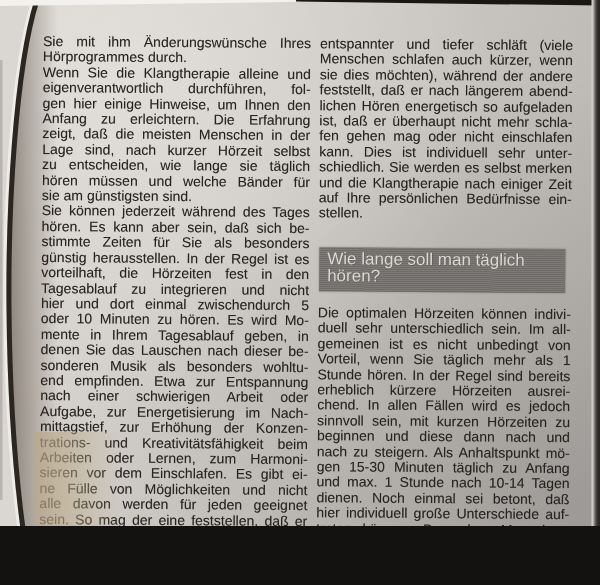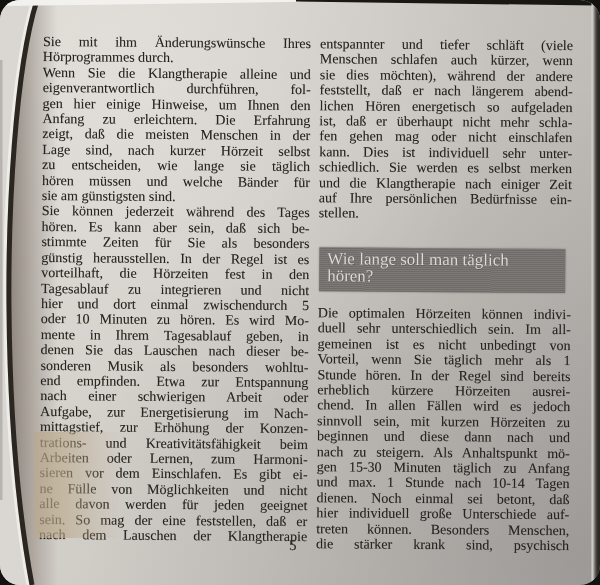--- a/index.html
+++ b/index.html
@@ -1,23 +1,22 @@
 <!DOCTYPE html>
 <html><head>
 <meta charset="utf-8">
 <style>
   html,body { margin:0; padding:0; background:#141210; }
   .scan {
-    position:relative; width:600px; height:585px; overflow:hidden;
-    font-family:Liberation Serif, serif;
+    position:relative; width:600px; height:526px; overflow:hidden;
+    font-family:Liberation Sans, sans-serif;
     background:
       radial-gradient(ellipse at 22% 12%, rgba(255,255,255,0.28), rgba(255,255,255,0) 55%),
       radial-gradient(ellipse at 96% 96%, rgba(60,58,56,0.20), rgba(60,58,56,0) 60%),
       linear-gradient(112deg,#dad6cf 0%,#d3cfc9 30%,#c9c5c0 55%,#bdbab6 80%,#b3b0ad 100%);
-    border-radius: 20px;
   }
   .left-edge-svg { position:absolute; left:0; top:0; z-index:1; pointer-events:none; }
   .content { position:absolute; inset:0; z-index:2; color:#262320;
     transform:rotate(0.45deg); transform-origin:300px 300px;
     text-shadow:0.2px 0.2px 0.5px rgba(60,55,50,0.35); }
   .col { position:absolute; top:36px; }
   .col-left  { left:41px;  width:268px; }
   .col-right { left:318px; width:253px; }
   .para { margin:0; }
   .line { font-size:14px; line-height:15.4px; text-align:justify; text-align-last:justify; }

